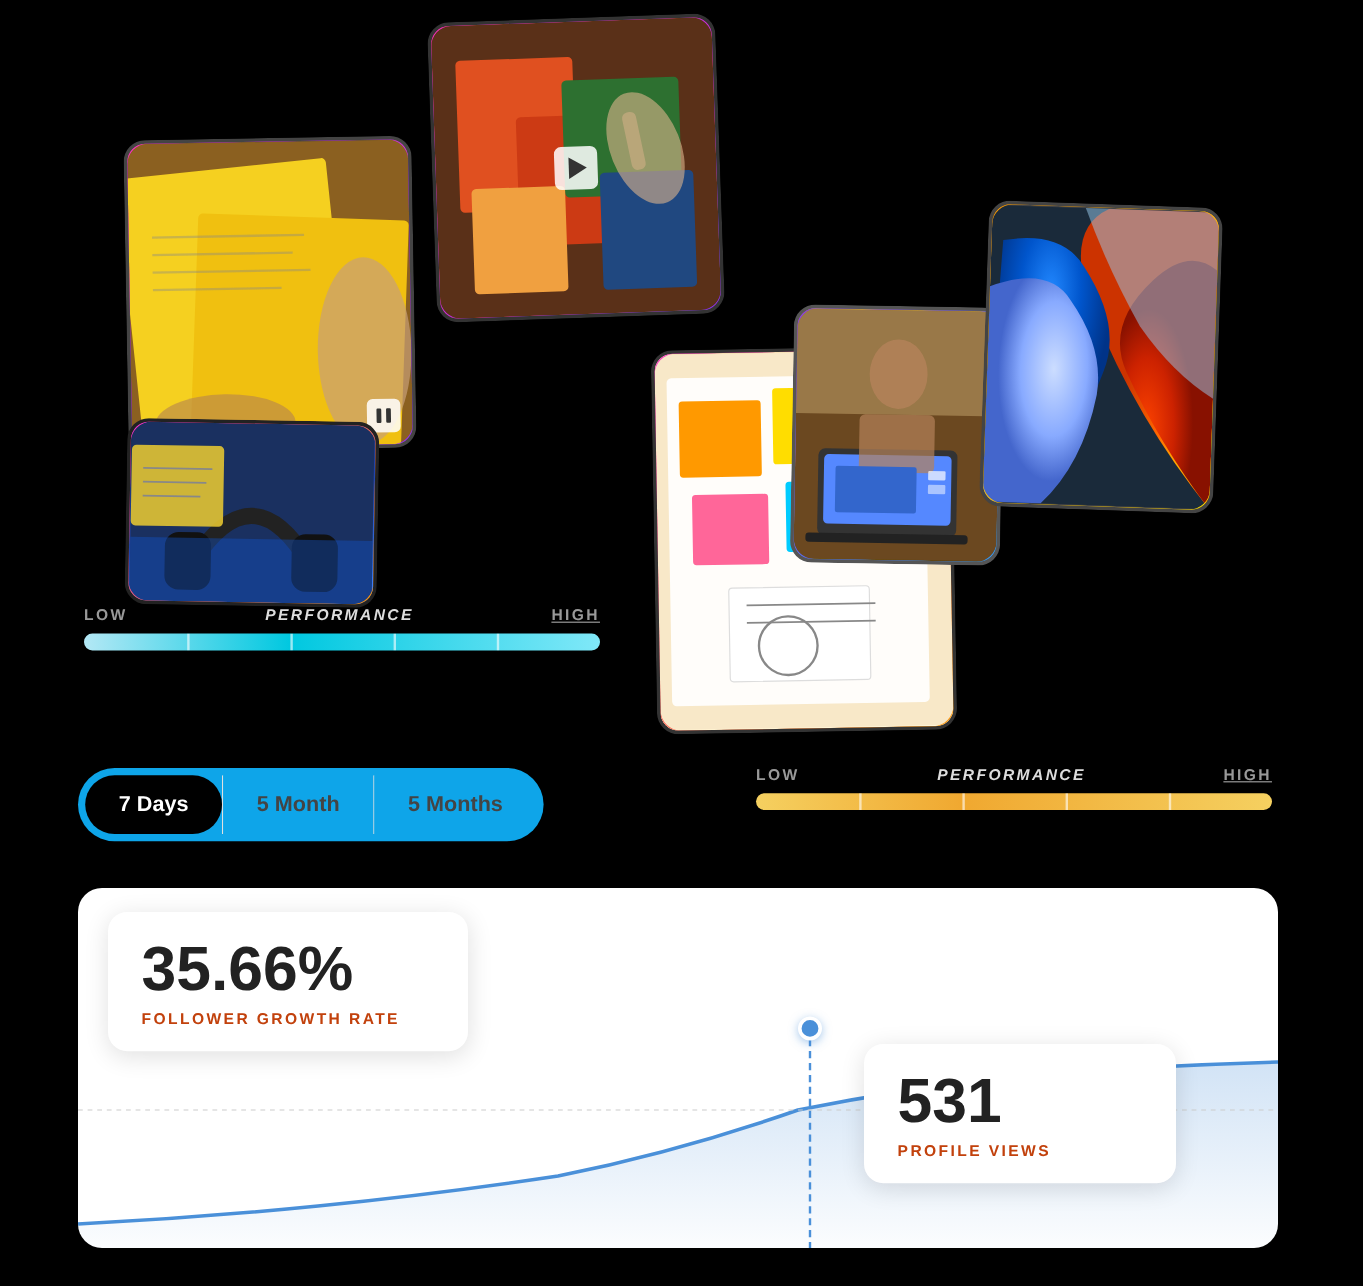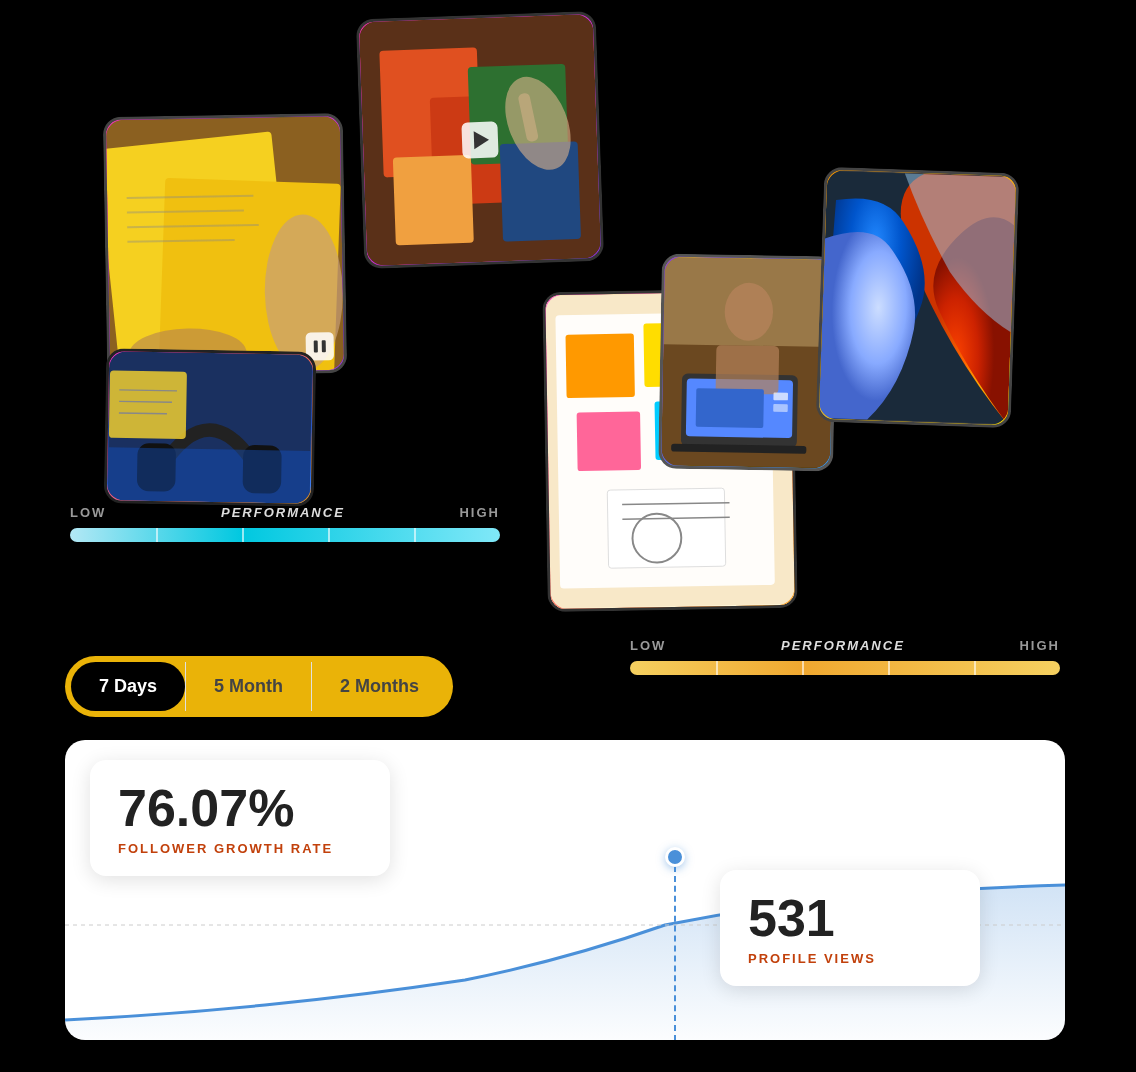--- a/index.html
+++ b/index.html
@@ -225,21 +225,21 @@
 
     .perf-label {
       font-size: 13px;
       font-weight: 700;
       letter-spacing: 2px;
       text-transform: uppercase;
     }
 
     .perf-label.low { color: #999; }
     .perf-label.mid { color: #ddd; font-style: italic; }
-    .perf-label.high { color: #999; }
+    .perf-label.high { color: #999; text-decoration: underline; }
 
     .perf-bar-track {
       width: 100%;
       height: 14px;
       border-radius: 7px;
       position: relative;
       overflow: hidden;
     }
 
     .perf-bar-track-1 {
@@ -257,26 +257,25 @@
       height: 100%;
       background: rgba(255,255,255,0.6);
     }
 
     
     .time-filter {
       position: absolute;
       top: 640px;
       left: 65px;
       display: flex;
-      background: #eab308;
+      background: #0ea5e9;
       border-radius: 50px;
       padding: 6px;
       gap: 0;
       box-shadow: 0 2px 12px rgba(0,0,0,0.15);
-      margin-top: 16px;
     }
 
     .time-btn {
       padding: 14px 28px;
       border: none;
       background: transparent;
       font-size: 18px;
       font-weight: 600;
       color: #444;
       cursor: pointer;
@@ -559,21 +558,21 @@
     <div class="perf-tick" style="left:20%"></div>
     <div class="perf-tick" style="left:40%"></div>
     <div class="perf-tick" style="left:60%"></div>
     <div class="perf-tick" style="left:80%"></div>
   </div>
 </div>
 
 <div class="time-filter">
   <button class="time-btn active">7 Days</button>
   <button class="time-btn">5 Month</button>
-  <button class="time-btn">2 Months</button>
+  <button class="time-btn">5 Months</button>
 </div>
 
 <div class="perf-bar-section perf-bar-section-2">
   <div class="perf-labels">
     <span class="perf-label low">LOW</span>
     <span class="perf-label mid">PERFORMANCE</span>
     <span class="perf-label high">HIGH</span>
   </div>
   <div class="perf-bar-track perf-bar-track-2">
     <div class="perf-tick" style="left:20%"></div>
@@ -601,20 +600,20 @@
       <line x1="0" y1="185" x2="1000" y2="185" stroke="#cccccc" stroke-width="1" stroke-dasharray="4,4"></line>
     </svg>
 
     <div class="chart-dot"></div>
 
     <div class="chart-dashed-line"></div>
   </div>
 </div>
 
 <div class="stat-card stat-card-1">
-  <div class="stat-value">76.07%</div>
+  <div class="stat-value">35.66%</div>
   <div class="stat-label">FOLLOWER GROWTH RATE</div>
 </div>
 
 <div class="stat-card stat-card-2">
   <div class="stat-value">531</div>
   <div class="stat-label">PROFILE VIEWS</div>
 </div>
 
 </body></html>

